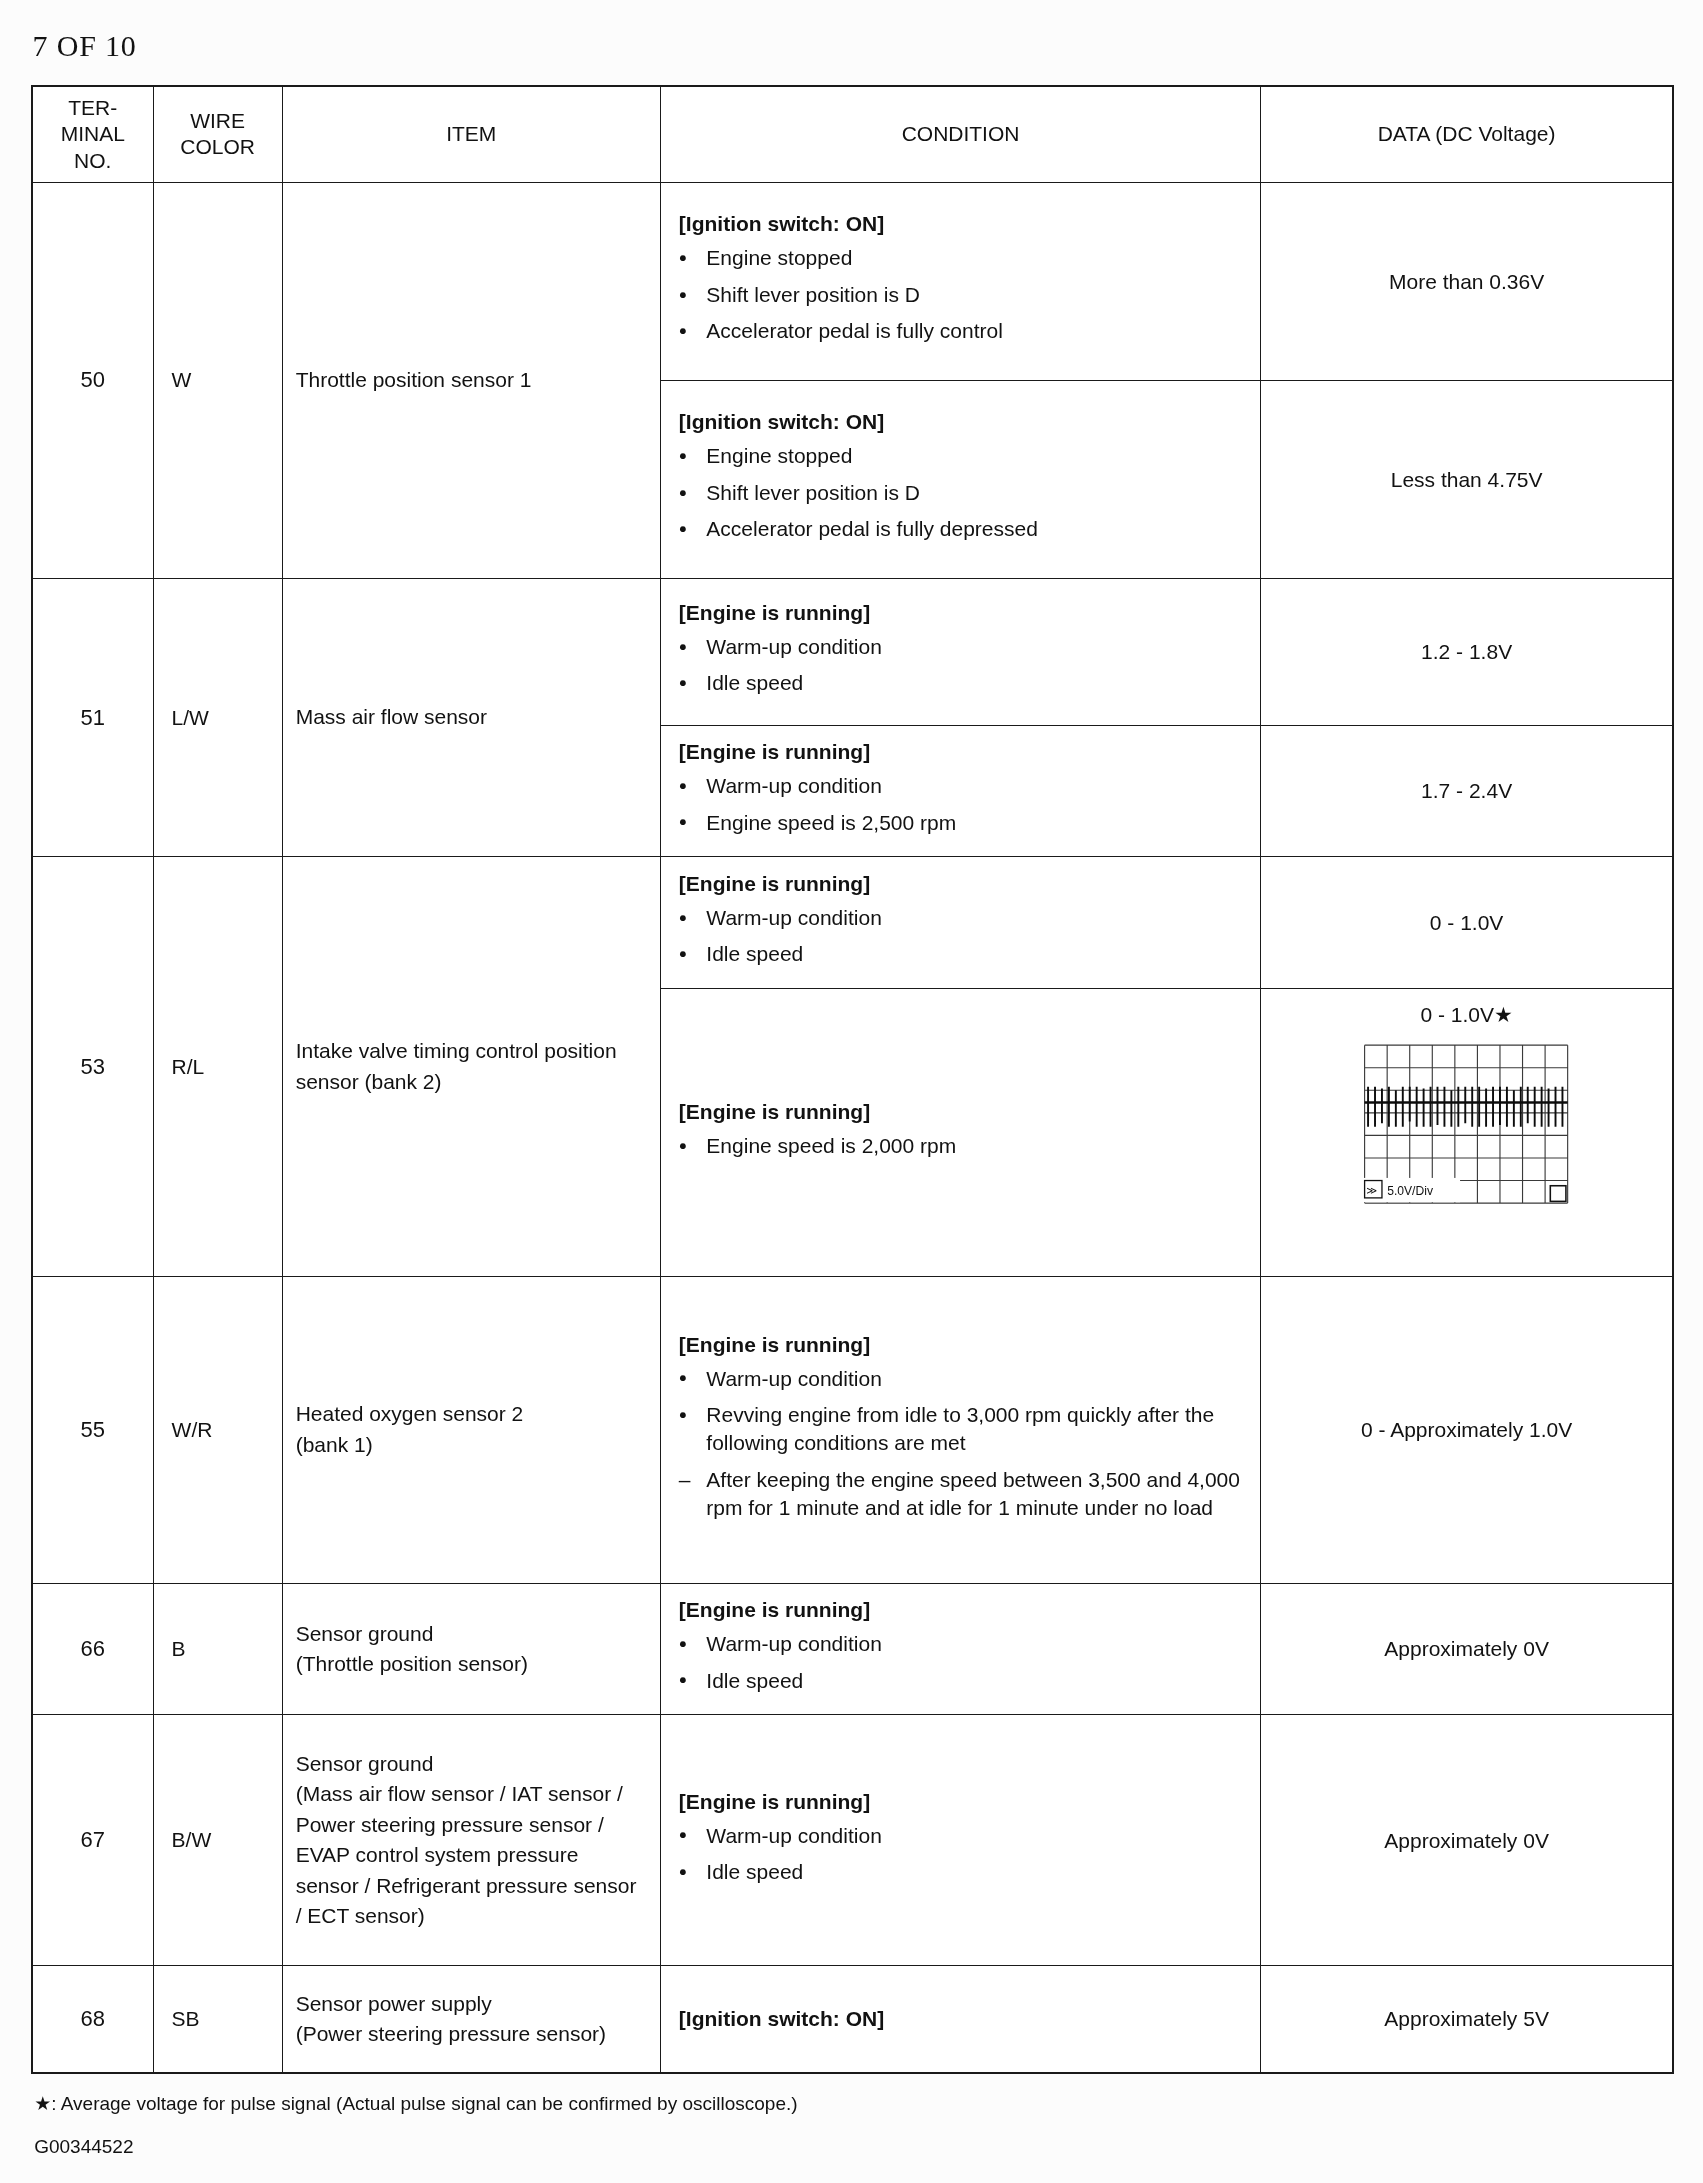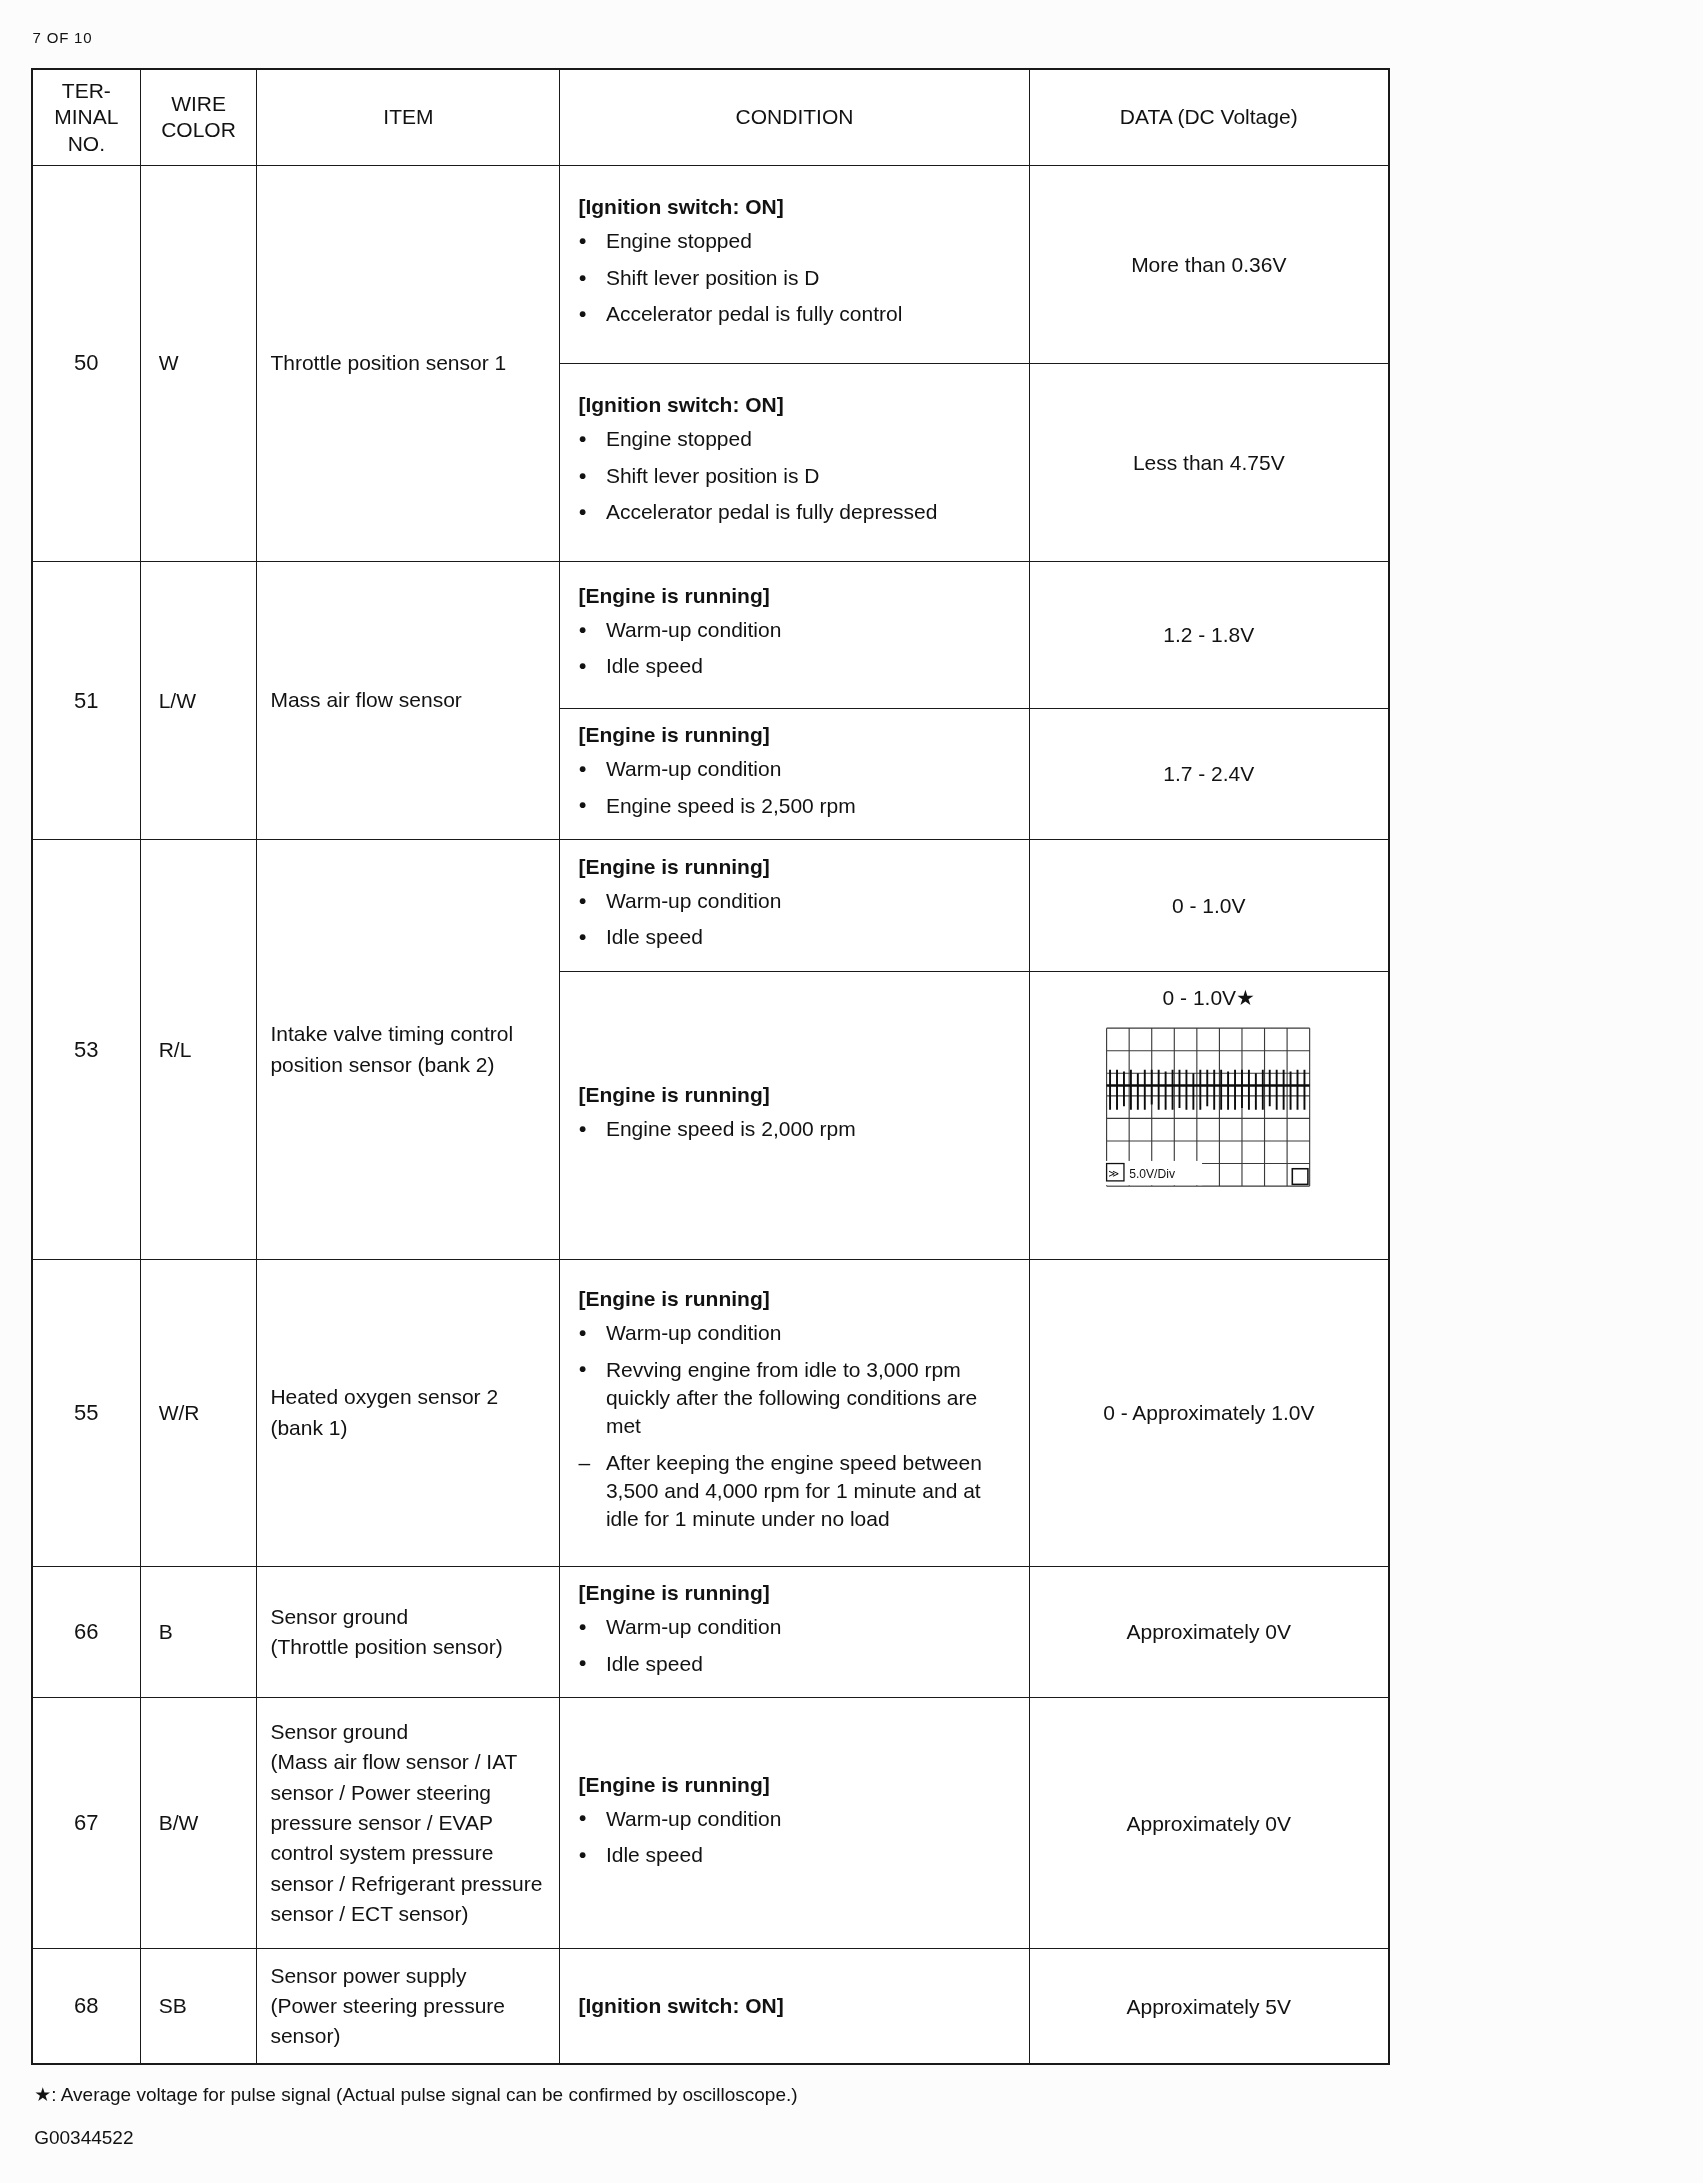--- a/index.html
+++ b/index.html
@@ -6,23 +6,23 @@
   html, body { margin: 0; padding: 0; }
   body {
     width: 1704px;
     min-height: 2183px;
     background: #fcfcfc;
     color: #121212;
     font-family: "Liberation Sans", "DejaVu Sans", sans-serif;
     font-size: 21px;
   }
   .page { padding: 22.6px 29px 0 31px; }
-  .page-label { font-size: 15px; margin: 6.5px 0 13px 1.6px; letter-spacing: 0.8px; }
-
-  table.spec { border-collapse: collapse; width: 1359px; border: 2.4px solid #1a1a1a; background: #fff; margin-top: 22px; }
+  .page-label { font-size: 30px; margin: 6.5px 0 13px 1.6px; letter-spacing: 0.8px; font-family: Liberation Serif, serif; }
+
+  table.spec { border-collapse: collapse; width: 1643px; border: 2.4px solid #1a1a1a; background: #fff; margin-top: 22px; }
   .spec th, .spec td { border: 1.6px solid #1a1a1a; vertical-align: middle; }
   .spec th { font-weight: 400; text-align: center; padding: 8px 6.5px; height: 95px; font-size: 21px; white-space: pre-line; line-height: 1.25; }
 
   td.terminal { width: 121px; text-align: center; font-size: 22px; }
   td.wire { width: 129px; text-align: left; padding-left: 18px; font-size: 21px; }
   td.item { width: 378px; padding: 11.3px 13px; line-height: 1.45; white-space: pre-line; }
   td.cond { width: 600px; padding: 11.3px 16px 11.3px 18px; }
   td.data { width: 412px; padding: 11.3px 14.5px; line-height: 1.4; text-align: center; }
   td.vtop { vertical-align: top; }
 

